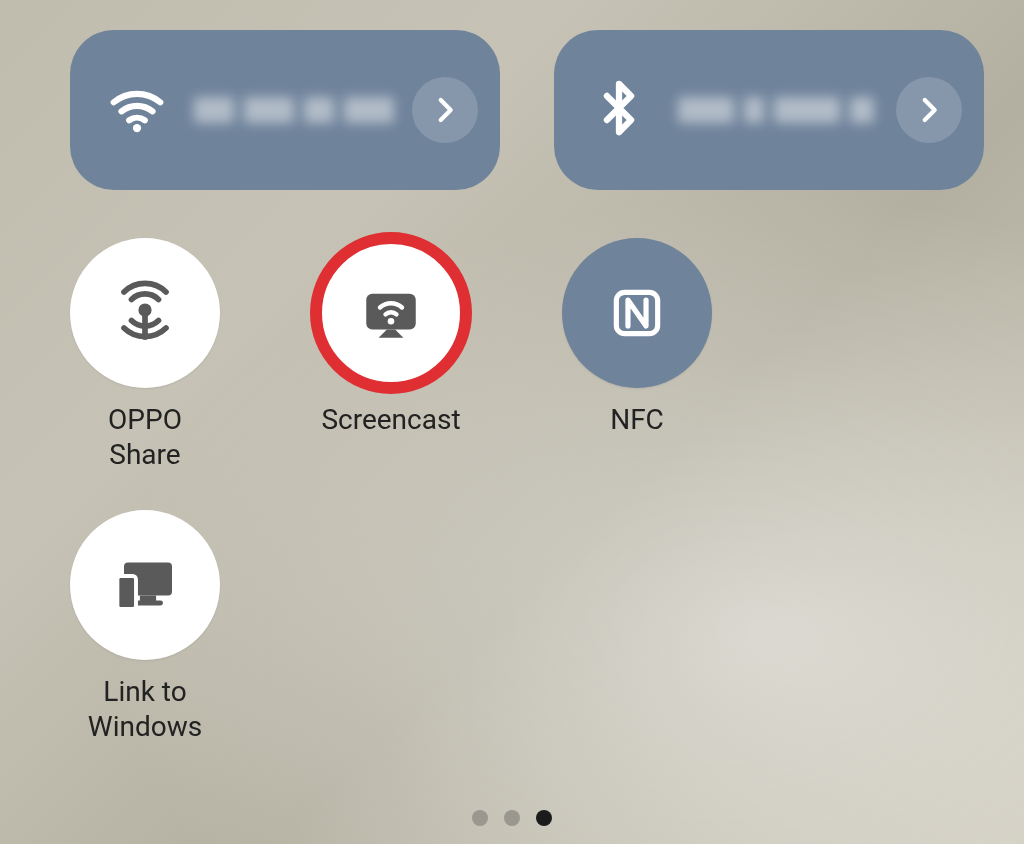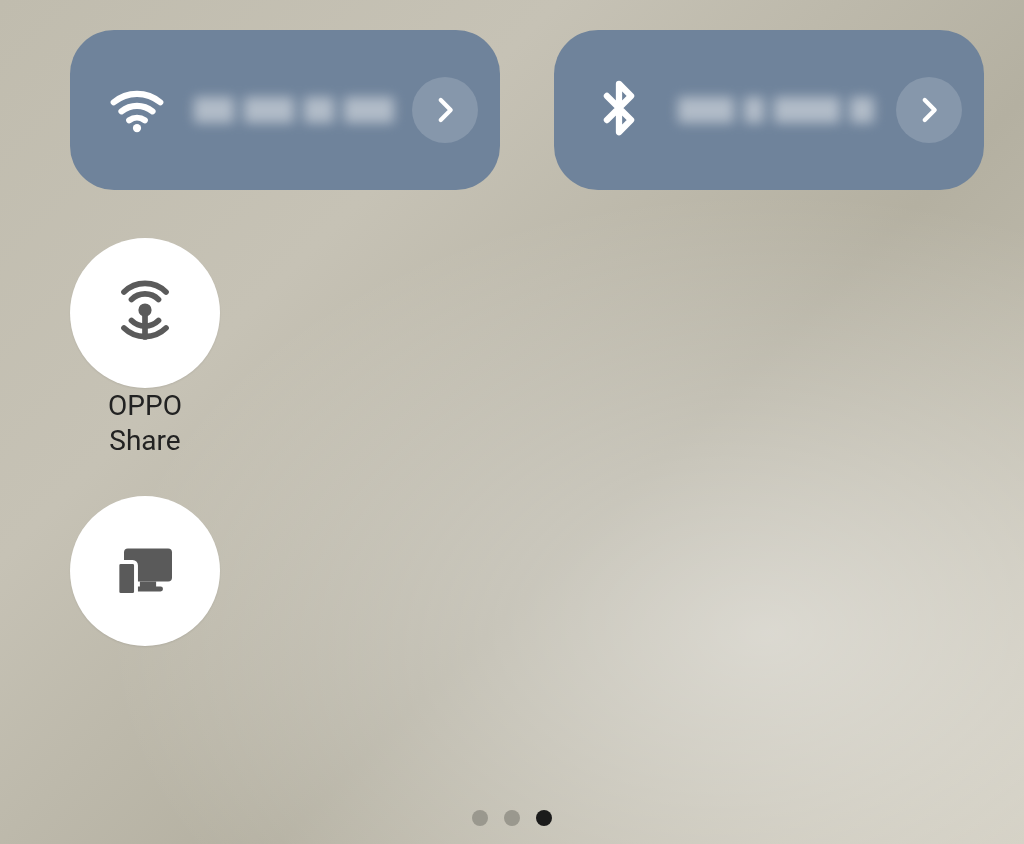--- a/index.html
+++ b/index.html
@@ -35,21 +35,21 @@
     .tiles { position:relative; margin-top:48px; }
     .row { display:flex; gap:96px; margin-bottom:38px; }
     .tile { width:150px; display:flex; flex-direction:column; align-items:center; text-align:center; }
     .circle {
       width:150px; height:150px; border-radius:50%;
       background:#fff; display:flex; align-items:center; justify-content:center;
       box-shadow:0 1px 2px rgba(0,0,0,.08);
     }
     .circle.active { background:#6f839b; }
     .ring { outline:12px solid #df2f32; outline-offset:-6px; }
-    .tile-label { font-size:28px; line-height:1.25; color:#222; }
+    .tile-label { margin-top:14px; font-size:28px; line-height:1.25; color:#222; }
 
     .dots { position:absolute; left:50%; transform:translateX(-50%); bottom:18px; display:flex; gap:16px; }
     .dots i { display:block; width:16px; height:16px; border-radius:50%; background:#9a988e; }
     .dots i.on { background:#1b1b1b; }
 
     svg { display:block; }
   </style>
 </head>
 <body>
 
@@ -111,37 +111,62 @@
               <path d="M7.5 7.5a6.4 6.4 0 0 1 9 0"></path>
               <path d="M5 5a10 10 0 0 1 14 0"></path>
               <path d="M7.5 14.5a6.4 6.4 0 0 0 9 0"></path>
               <path d="M5 17a10 10 0 0 0 14 0"></path>
             </svg>
           </span>
         </div>
         <div class="tile-label">OPPO Share</div>
       </div>
 
+      <div class="tile">
+        <div class="circle ring">
+          <span>
+            <svg viewBox="0 0 24 24" width="66" height="66">
+              <rect x="3" y="5" width="18" height="13" rx="2.2" fill="#5a5a5a"></rect>
+              <path d="M8 10a6 6 0 0 1 8 0M10 12.5a3 3 0 0 1 4 0" fill="none" stroke="#fff" stroke-width="1.6" stroke-linecap="round"></path>
+              <circle cx="12" cy="15" r="1.2" fill="#fff"></circle>
+              <path d="M10.5 18l-3 3h9l-3-3z" fill="#5a5a5a"></path>
+            </svg>
+          </span>
+        </div>
+        <div class="tile-label">Screencast</div>
+      </div>
 
+      <div class="tile">
+        <div class="circle active">
+          <span>
+            <svg viewBox="0 0 24 24" width="62" height="62">
+              <rect x="4" y="4" width="16" height="16" rx="3.2" fill="none" stroke="#fff" stroke-width="2"></rect>
+              <path d="M8.5 17V7l7 10V7" fill="none" stroke="#fff" stroke-width="2" stroke-linecap="round" stroke-linejoin="round"></path>
+            </svg>
+          </span>
+        </div>
+        <div class="tile-label">NFC</div>
+      </div>
 
     </div>
 
     <div class="row">
 
       <div class="tile">
         <div class="circle">
           <span>
             <svg viewBox="0 0 24 24" width="72" height="72">
               <rect x="5" y="4.5" width="16" height="11" rx="1.3" fill="#5a5a5a"></rect>
               <rect x="10.3" y="15.5" width="5.4" height="2.1" fill="#5a5a5a"></rect>
               <rect x="8" y="17.2" width="10" height="1.6" rx=".8" fill="#5a5a5a"></rect>
               <rect x="2.8" y="9" width="6.2" height="11" rx="1.1" fill="#5a5a5a" stroke="#fff" stroke-width="1.3"></rect>
             </svg>
           </span>
         </div>
+        <div class="tile-label">Link to<br>Windows</div>
       </div>
     </div>
   </div>
 
   <div class="dots">
     <i></i>
       <i></i>
       <i class="on"></i>
   </div>
 </div>

